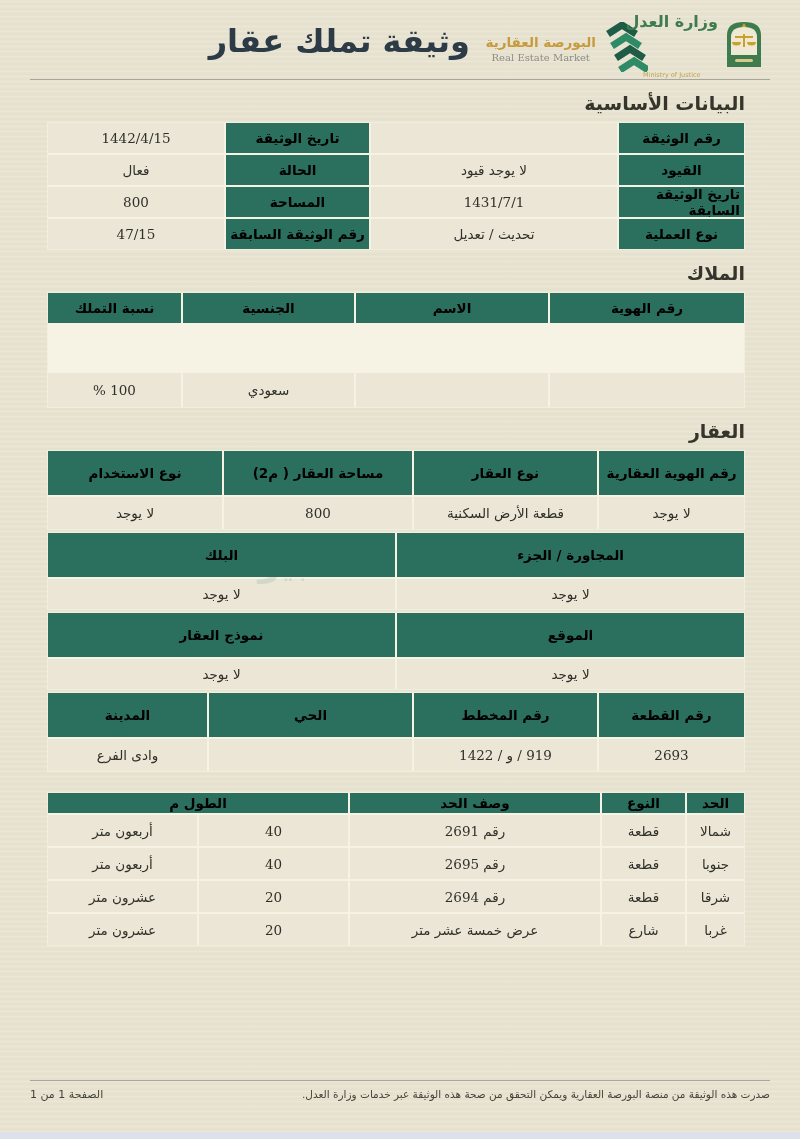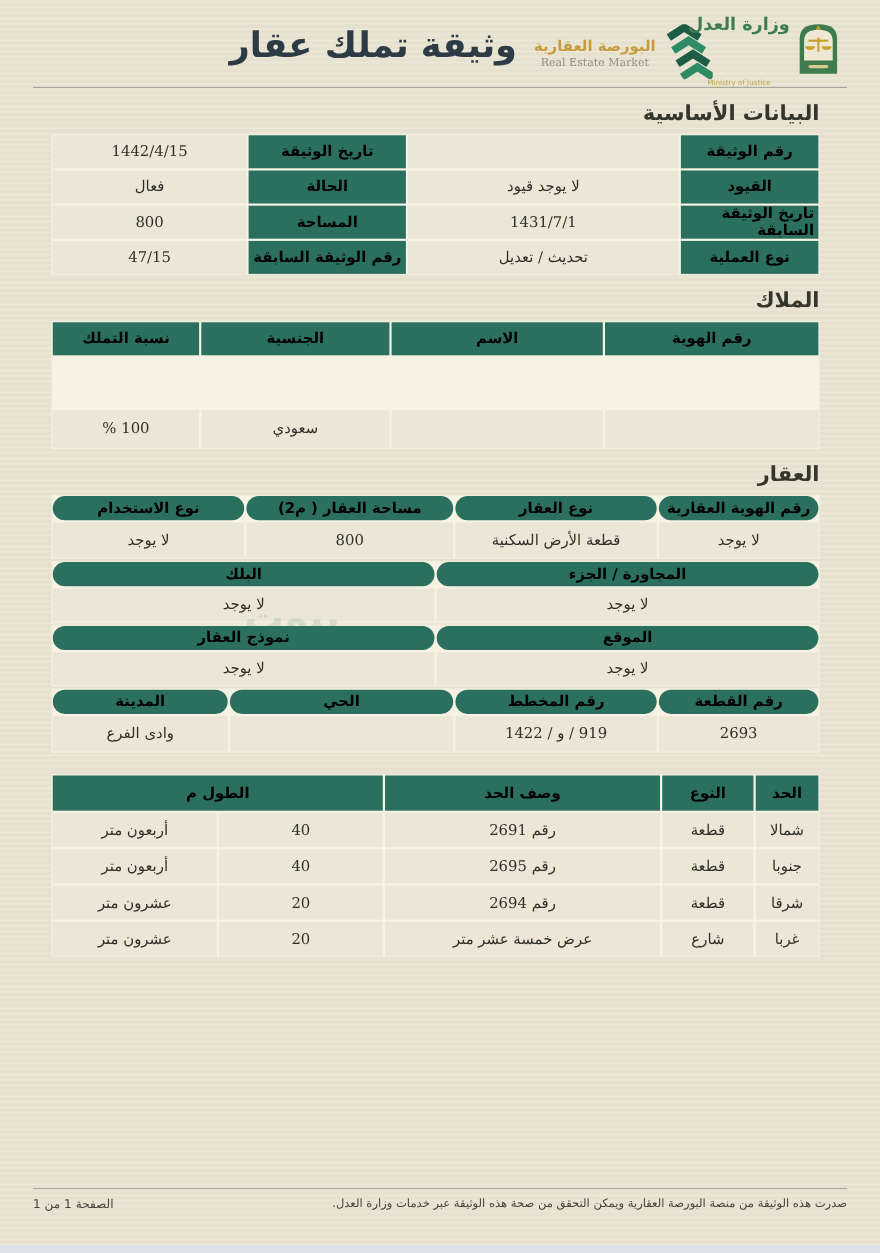--- a/index.html
+++ b/index.html
@@ -36,25 +36,25 @@
   .span2{grid-column:span 2;}
   
   .g-basic{grid-template-columns:125px 246px 143px 1fr;grid-auto-rows:30px;}
   .g-owners{grid-template-columns:194px 192px 171px 1fr;}
   .g-owners .hcell{height:30px;}
   .g-owners .vcell{height:34px;margin-top:48px;}
   .g-b1,.g-b4{grid-auto-rows:auto;}
   .g-b1{grid-template-columns:145px 183px 188px 1fr;}
   .g-half{grid-template-columns:1fr 1fr;}
   .g-b4{grid-template-columns:145px 183px 203px 1fr;}
-  .g-b1 .hcell,.g-half .hcell,.g-b4 .hcell{height:22px;border-radius:14px;}
+  .g-b1 .hcell,.g-half .hcell,.g-b4 .hcell{height:44px;}
   .g-b1 .vcell,.g-b4 .vcell{height:32px;}
   .g-half .vcell{height:30px;}
   .g-borders{grid-template-columns:57px 83px 250px 149px 1fr;}
-  .g-borders .hcell{height:32px;}
+  .g-borders .hcell{height:20px;}
   .g-borders .vcell{height:31px;}
   
   .watermark{position:absolute;top:542px;left:222px;font-size:36px;font-weight:bold;
              color:#2b6f5e;opacity:0.12;z-index:5;pointer-events:none;}
   
   .footer{position:absolute;top:1080px;left:30px;right:30px;border-top:1px solid #a6a69e;
           padding-top:7px;display:flex;justify-content:space-between;align-items:flex-start;
           font-size:10.5px;color:#44443a;direction:rtl;}
   .footer-page{font-size:11px;}
 </style>

